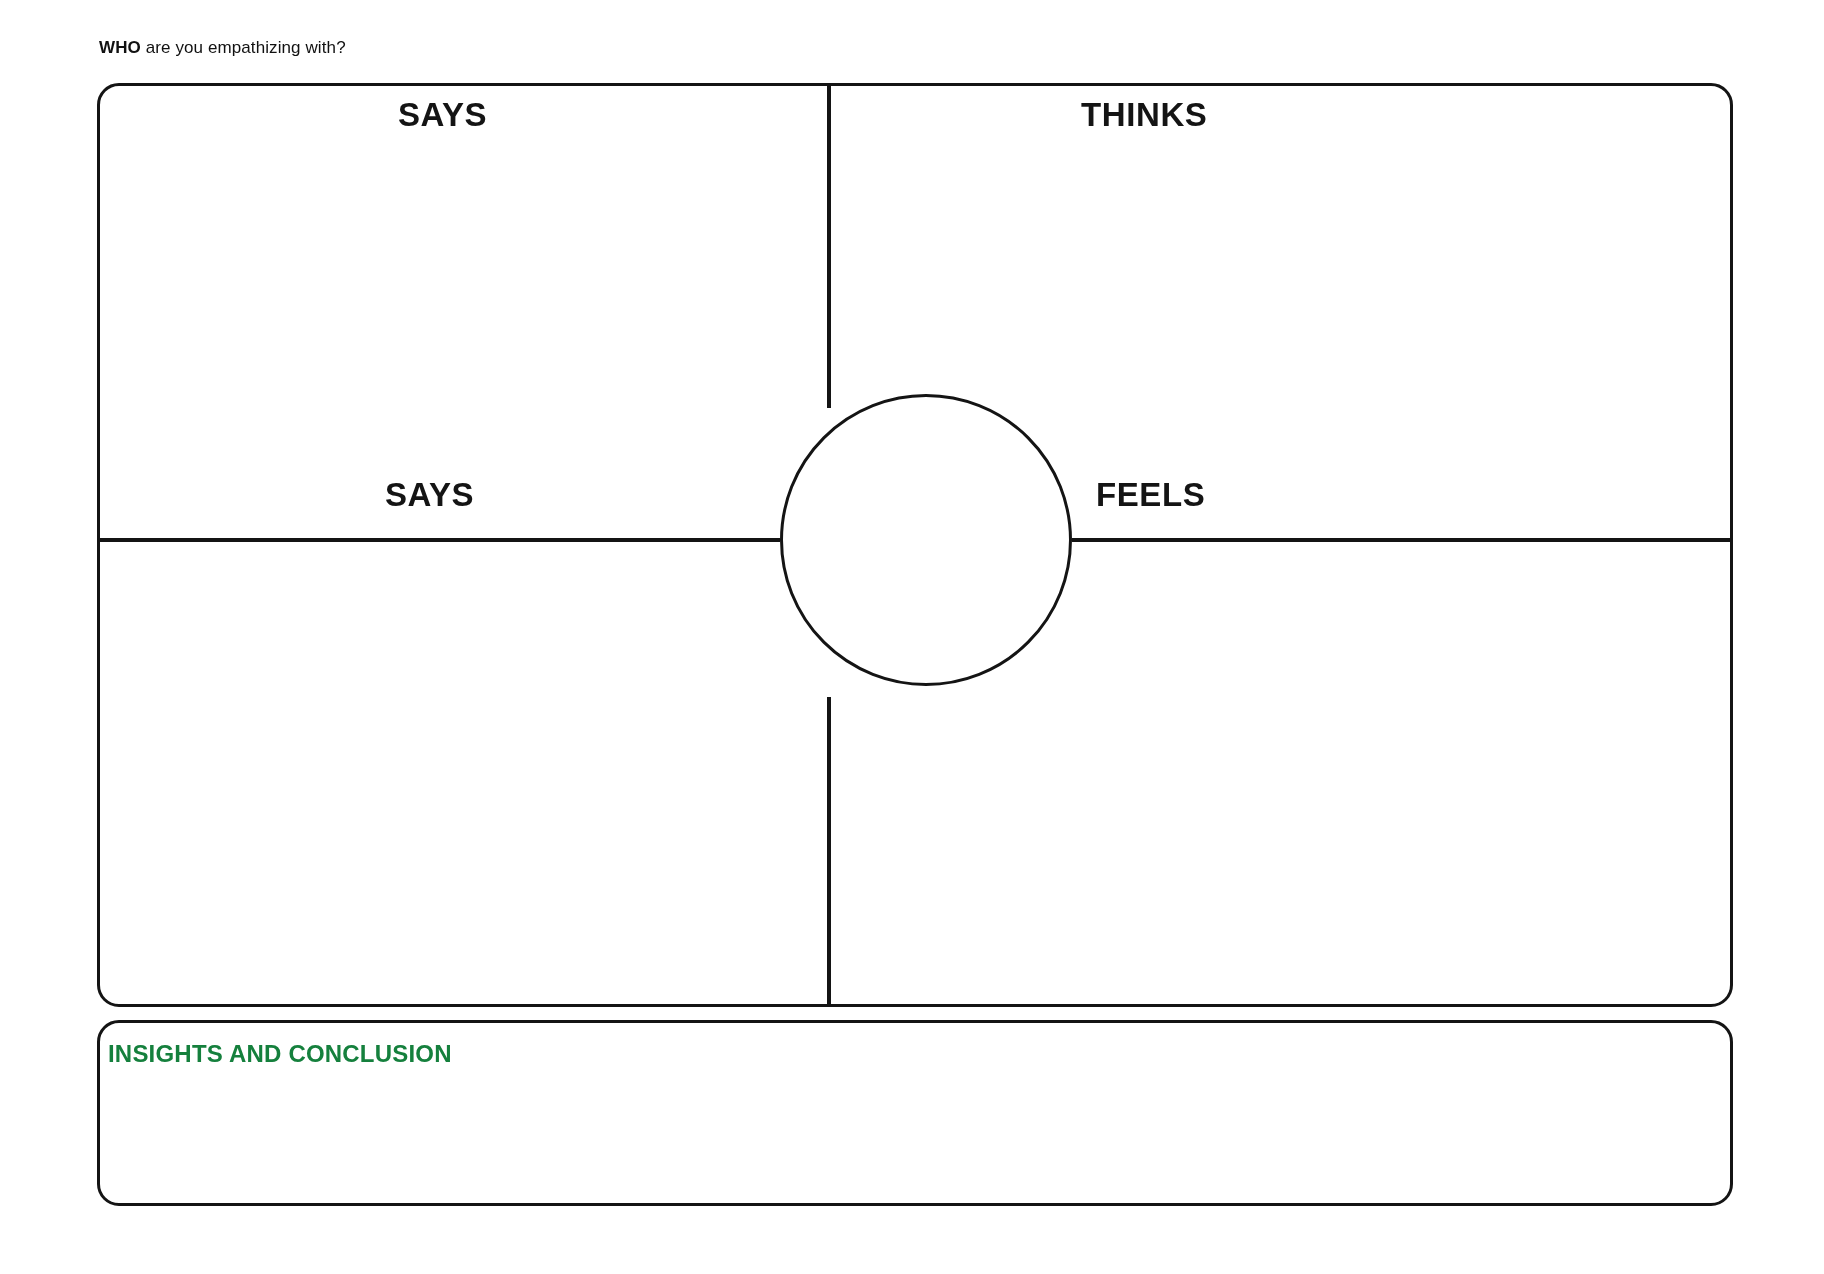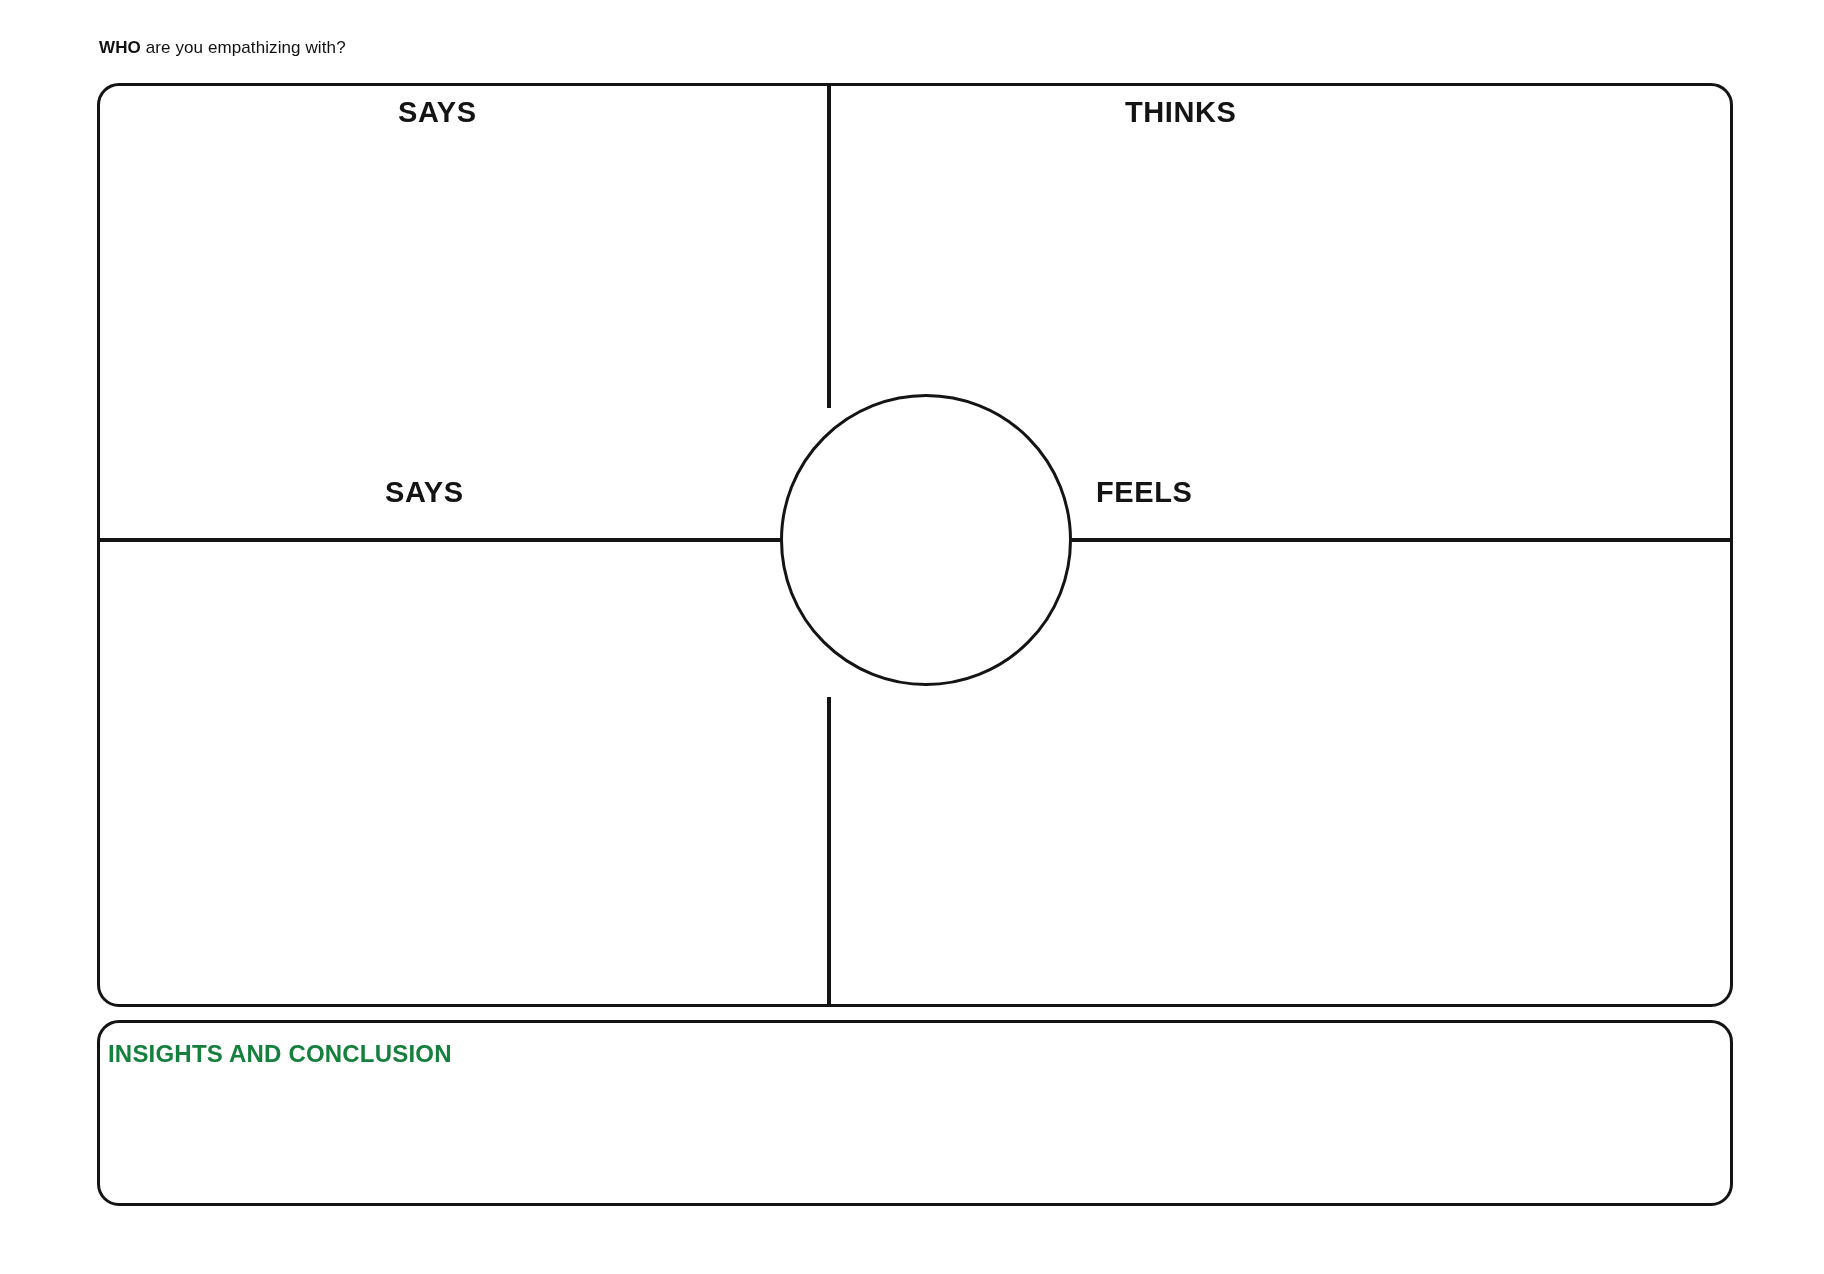--- a/index.html
+++ b/index.html
@@ -96,28 +96,28 @@
     height: 292px;
     box-sizing: border-box;
     border: 3px solid #141414;
     border-radius: 50%;
     background: #ffffff;
   }
 
   
   .quad-label {
     position: absolute;
-    font-size: 29px;
+    font-size: 33px;
     font-weight: bold;
     letter-spacing: 0.6px;
     color: #141414;
     white-space: nowrap;
   }
   .quad-says   { left: 398px;  top: 96px;  }
-  .quad-thinks { left: 1081px; top: 96px; margin-left: 44px;  }
+  .quad-thinks { left: 1081px; top: 96px;  }
   .quad-feels  { left: 385px;  top: 476px; }
   .quad-does   { left: 1096px; top: 476px; }
 
   
   .insights-box {
     position: absolute;
     left: 97px;
     top: 1020px;
     width: 1636px;
     height: 186px;

